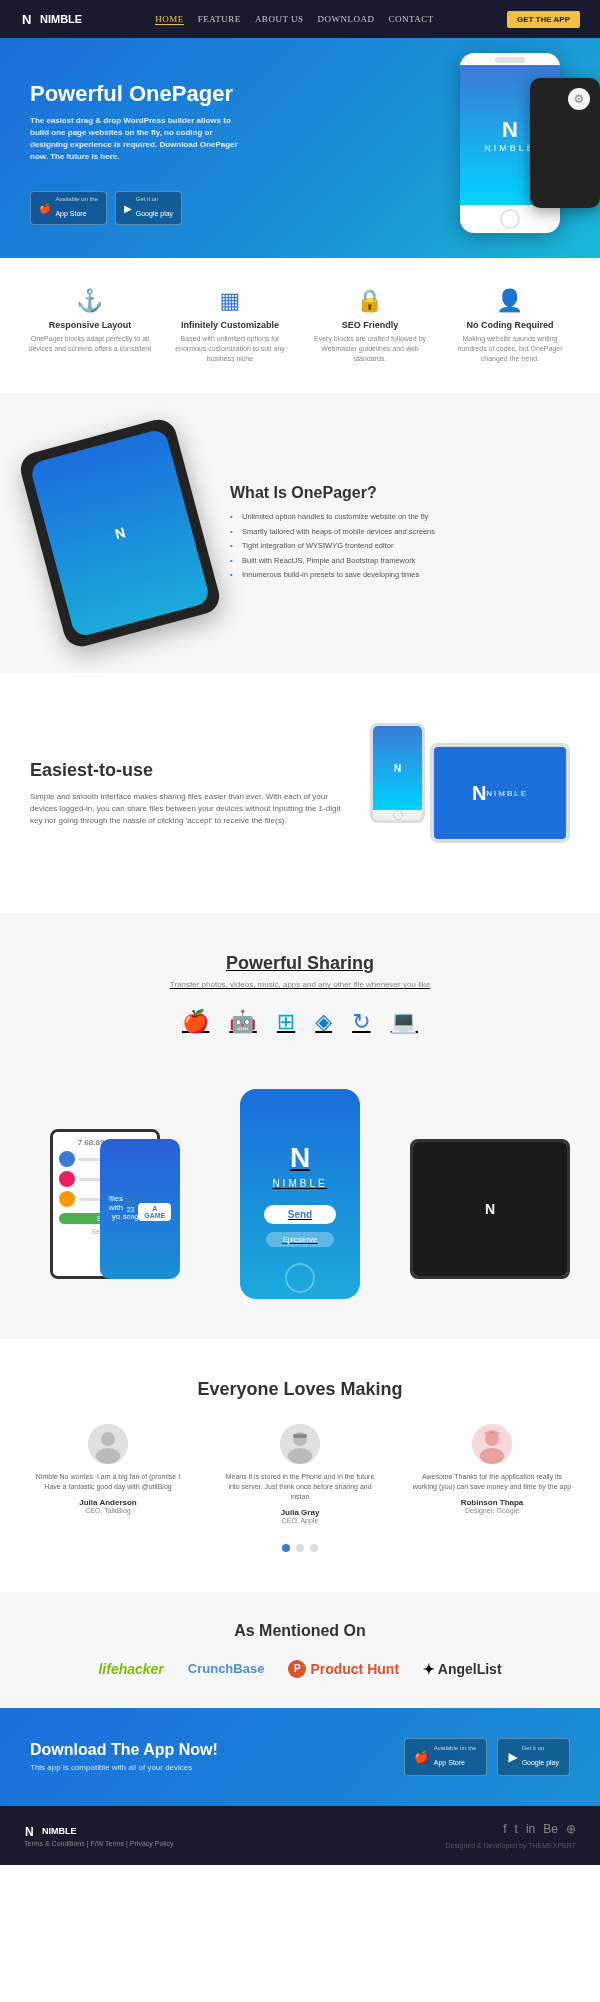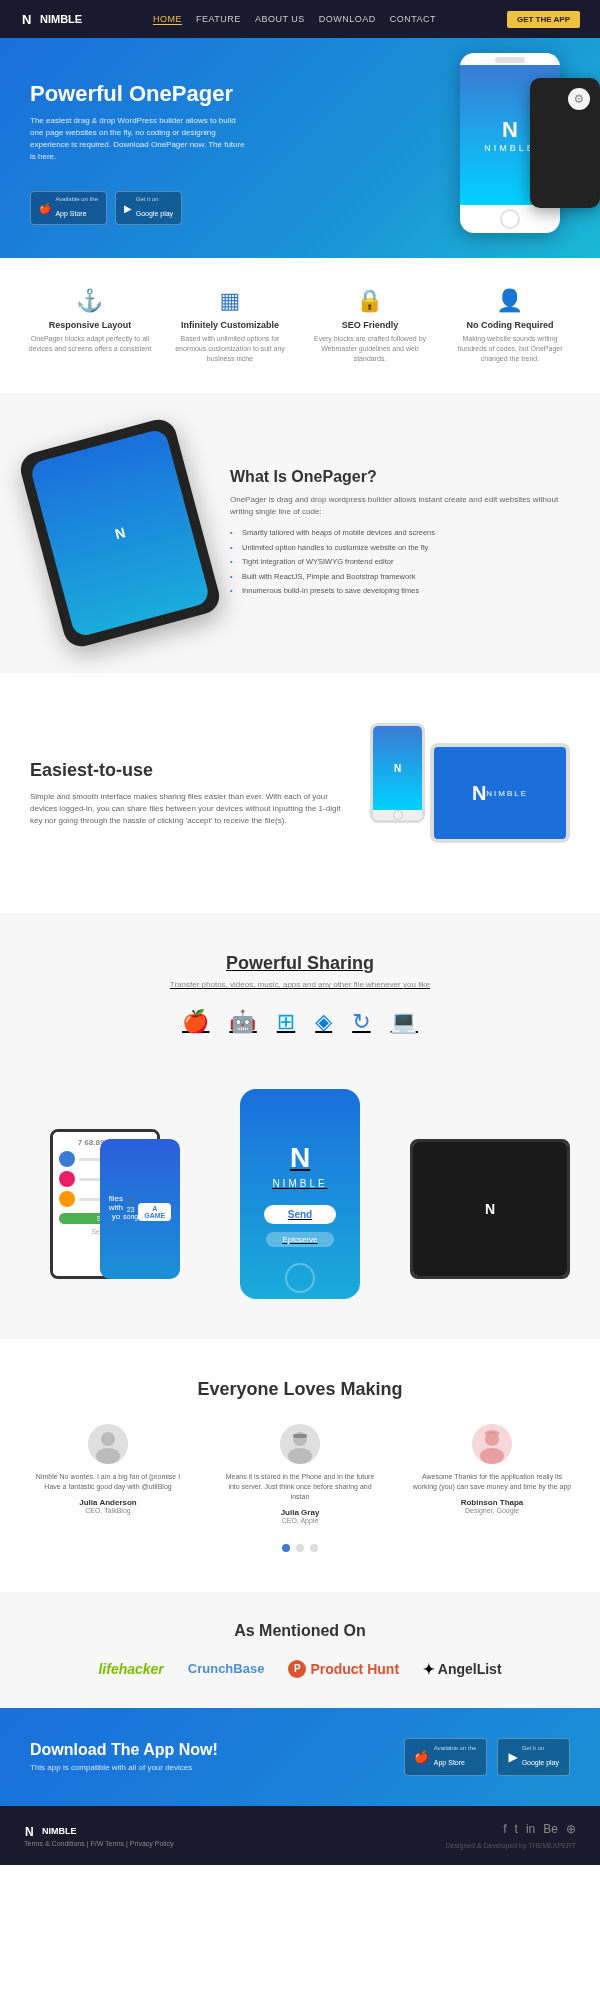--- a/index.html
+++ b/index.html
@@ -9,38 +9,38 @@
     nav {
       background: #1a1a2e;
       display: flex;
       align-items: center;
       justify-content: space-between;
       padding: 0 20px;
       height: 38px;
       position: relative;
     }
     .nav-logo { color: #fff; font-size: 11px; font-weight: bold; display: flex; align-items: center; gap: 4px; }
-    .nav-links { display: flex; gap: 14px; }
+    .nav-links { display: flex; gap: 14px; font-family: Liberation Serif, serif; }
     .nav-links a { color: #ccc; font-size: 9px; text-decoration: none; text-transform: uppercase; letter-spacing: 0.5px; }
     .nav-links a.active { color: #f0c040; border-bottom: 1px solid #f0c040; }
     .nav-btn { background: #f0c040; color: #222; font-size: 8px; font-weight: bold; padding: 4px 10px; border-radius: 2px; text-transform: uppercase; cursor: pointer; }
 
     
     .hero {
       background: linear-gradient(135deg, #1a6fdb 0%, #1a90d6 60%, #1ab8d6 100%);
       min-height: 220px;
       padding: 30px 30px 20px 30px;
       position: relative;
       overflow: hidden;
       display: flex;
       align-items: center;
     }
     .hero-text { flex: 1; z-index: 2; }
     .hero-text h1 { color: #fff; font-size: 22px; font-weight: bold; margin-bottom: 8px; }
-    .hero-text p { color: rgba(255,255,255,0.85); font-size: 8px; line-height: 1.5; margin-bottom: 28px; max-width: 220px; }
+    .hero-text p { color: rgba(255,255,255,0.85); font-size: 8px; line-height: 1.5; margin-bottom: 28px; max-width: 220px; font-weight: bold; }
     .hero-badges { display: flex; gap: 8px; margin-top: 8px; }
     .badge-btn {
       background: rgba(0,0,0,0.3);
       border: 1px solid rgba(255,255,255,0.3);
       border-radius: 4px;
       padding: 4px 8px;
       display: flex;
       align-items: center;
       gap: 4px;
       cursor: pointer;
@@ -439,24 +439,23 @@
 <section class="what-section">
   <div class="what-phone">
     <div class="what-phone-img">
       <div class="what-phone-screen">
         <div style="color:#fff;font-size:14px;font-weight:bold;">N</div>
       </div>
     </div>
   </div>
   <div class="what-text">
     <h2>What Is OnePager?</h2>
-    <p>OnePager is drag and drop wordpress builder allows instant create and edit websites without writing single line of code:</p>
     <ul>
+      <li>Unlimited option handles to customize website on the fly</li>
       <li>Smartly tailored with heaps of mobile devices and screens</li>
-      <li>Unlimited option handles to customize website on the fly</li>
       <li>Tight integration of WYSIWYG frontend editor</li>
       <li>Built with ReactJS, Pimple and Bootstrap framework</li>
       <li>Innumerous build-in presets to save developing times</li>
     </ul>
   </div>
 </section>
 
 <section class="easiest-section">
   <div class="easiest-text">
     <h2>Easiest-to-use</h2>

